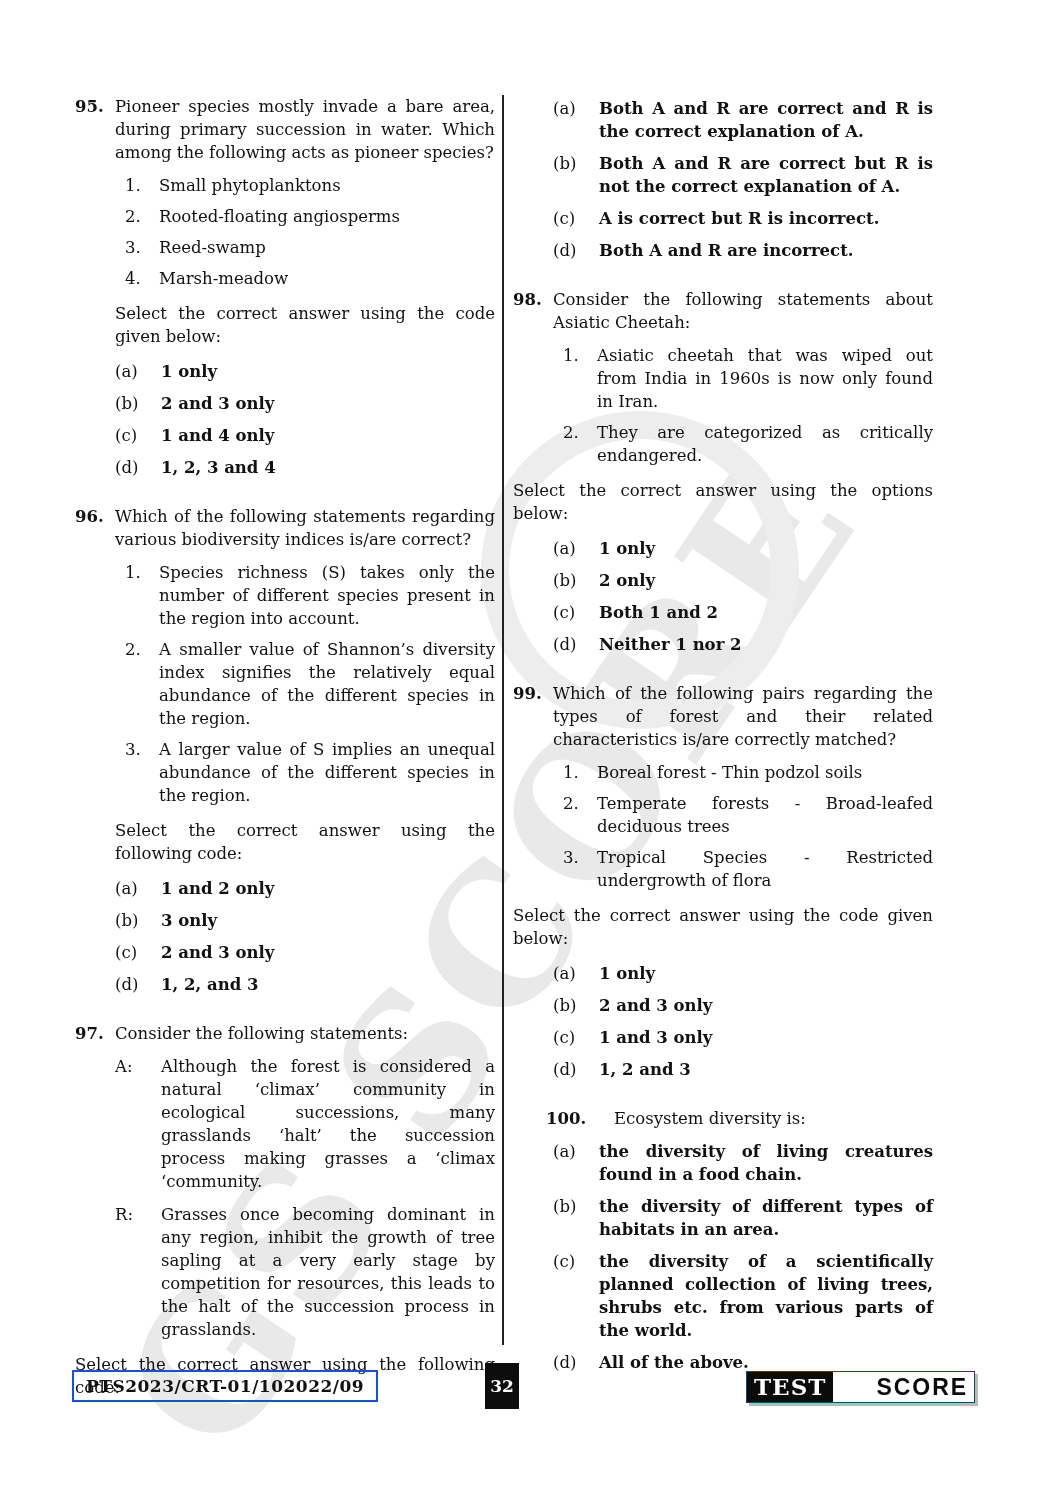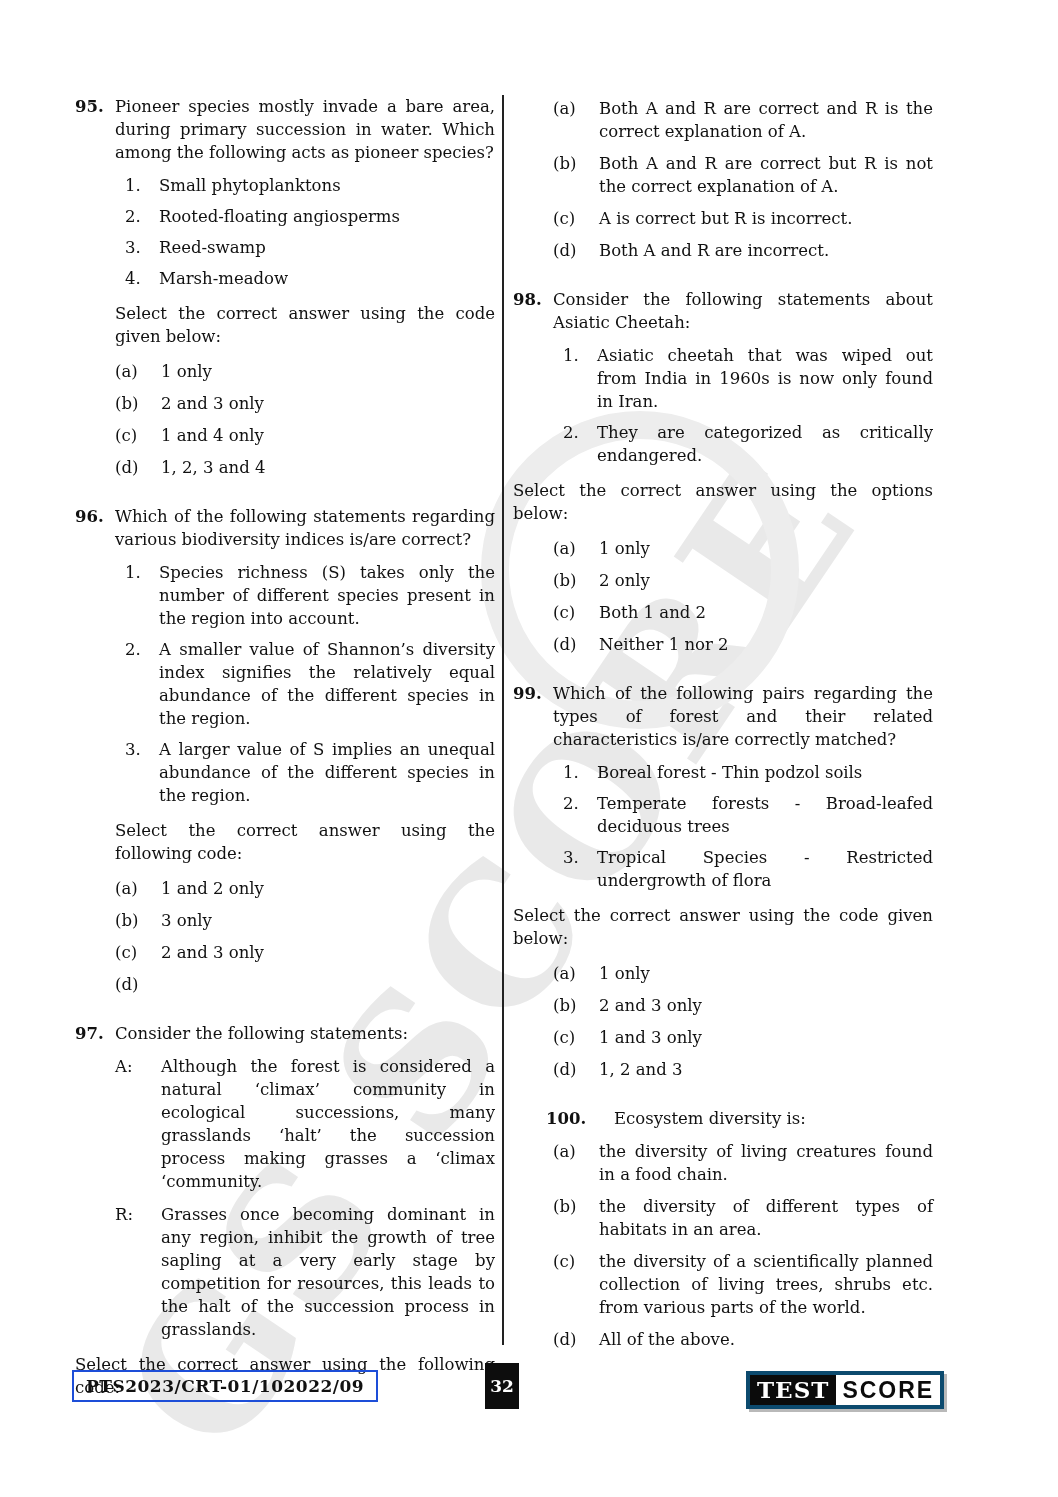--- a/index.html
+++ b/index.html
@@ -32,38 +32,39 @@
   .q-head.wide-num{grid-template-columns:68px 1fr;margin-left:33px;}
   .q-num{font-weight:bold;}
   p{margin:0;}
   .q-text,.item-text,.stmt-text{text-align:justify;}
   .q-items{margin-bottom:4px;}
   .item{display:grid;grid-template-columns:34px 1fr;margin-left:50px;margin-bottom:8px;}
   .stmt{display:grid;grid-template-columns:46px 1fr;margin-left:40px;margin-bottom:10px;}
   .q-select{margin:12px 0 12px 40px;text-align:justify;}
   .options{margin-top:2px;}
   .option{display:grid;grid-template-columns:46px 1fr;margin-left:40px;margin-bottom:9px;}
-  .opt-text{text-align:justify;}
+  .opt-text{text-align:justify;font-weight:bold;}
   
   .code-box{
     position:absolute;left:72px;top:1370px;z-index:2;
     border:2px solid #1d4ed8;padding:4px 12px;
     font-weight:bold;font-size:17px;letter-spacing:0.5px;
   }
   .page-box{
     position:absolute;left:485px;top:1363px;z-index:2;
     width:34px;height:46px;background:#0d0d0d;color:#fff;
     display:flex;align-items:center;justify-content:center;
     font-weight:bold;font-size:17px;
   }
   .brand{
     position:absolute;left:746px;top:1371px;z-index:2;
-    display:inline-flex;border:4px solid #0c4a6e;
+    display:inline-flex;border:1px solid #0c4a6e;
     box-shadow:3px 3px 0 #b9b9b9;
     background:#fff;
+    gap:37px;
   }
   .brand-test{
     background:#0b0b0b;color:#fff;
     font-family:"DejaVu Serif", serif;font-weight:bold;
     font-size:23px;line-height:30px;padding:0 7px;letter-spacing:1px;
   }
   .brand-score{
     background:#fff;color:#0b0b0b;
     font-family:"Liberation Sans", sans-serif;font-weight:bold;
     font-size:23px;line-height:30px;padding:0 6px;letter-spacing:2px;border-radius:8px;
@@ -155,20 +156,21 @@
         <div class="option">
           <span class="opt-label">(b)</span>
           <p class="opt-text">3 only</p>
         </div>
         <div class="option">
           <span class="opt-label">(c)</span>
           <p class="opt-text">2 and 3 only</p>
         </div>
         <div class="option">
           <span class="opt-label">(d)</span>
+          <p class="opt-text">1, 2, and 3</p>
         </div>
       </div>
     </section>
 
     <section class="question">
       <div class="q-head">
         <span class="q-num">97.</span>
         <p class="q-text">Consider the following statements:</p>
       </div>
       <div class="q-items">

